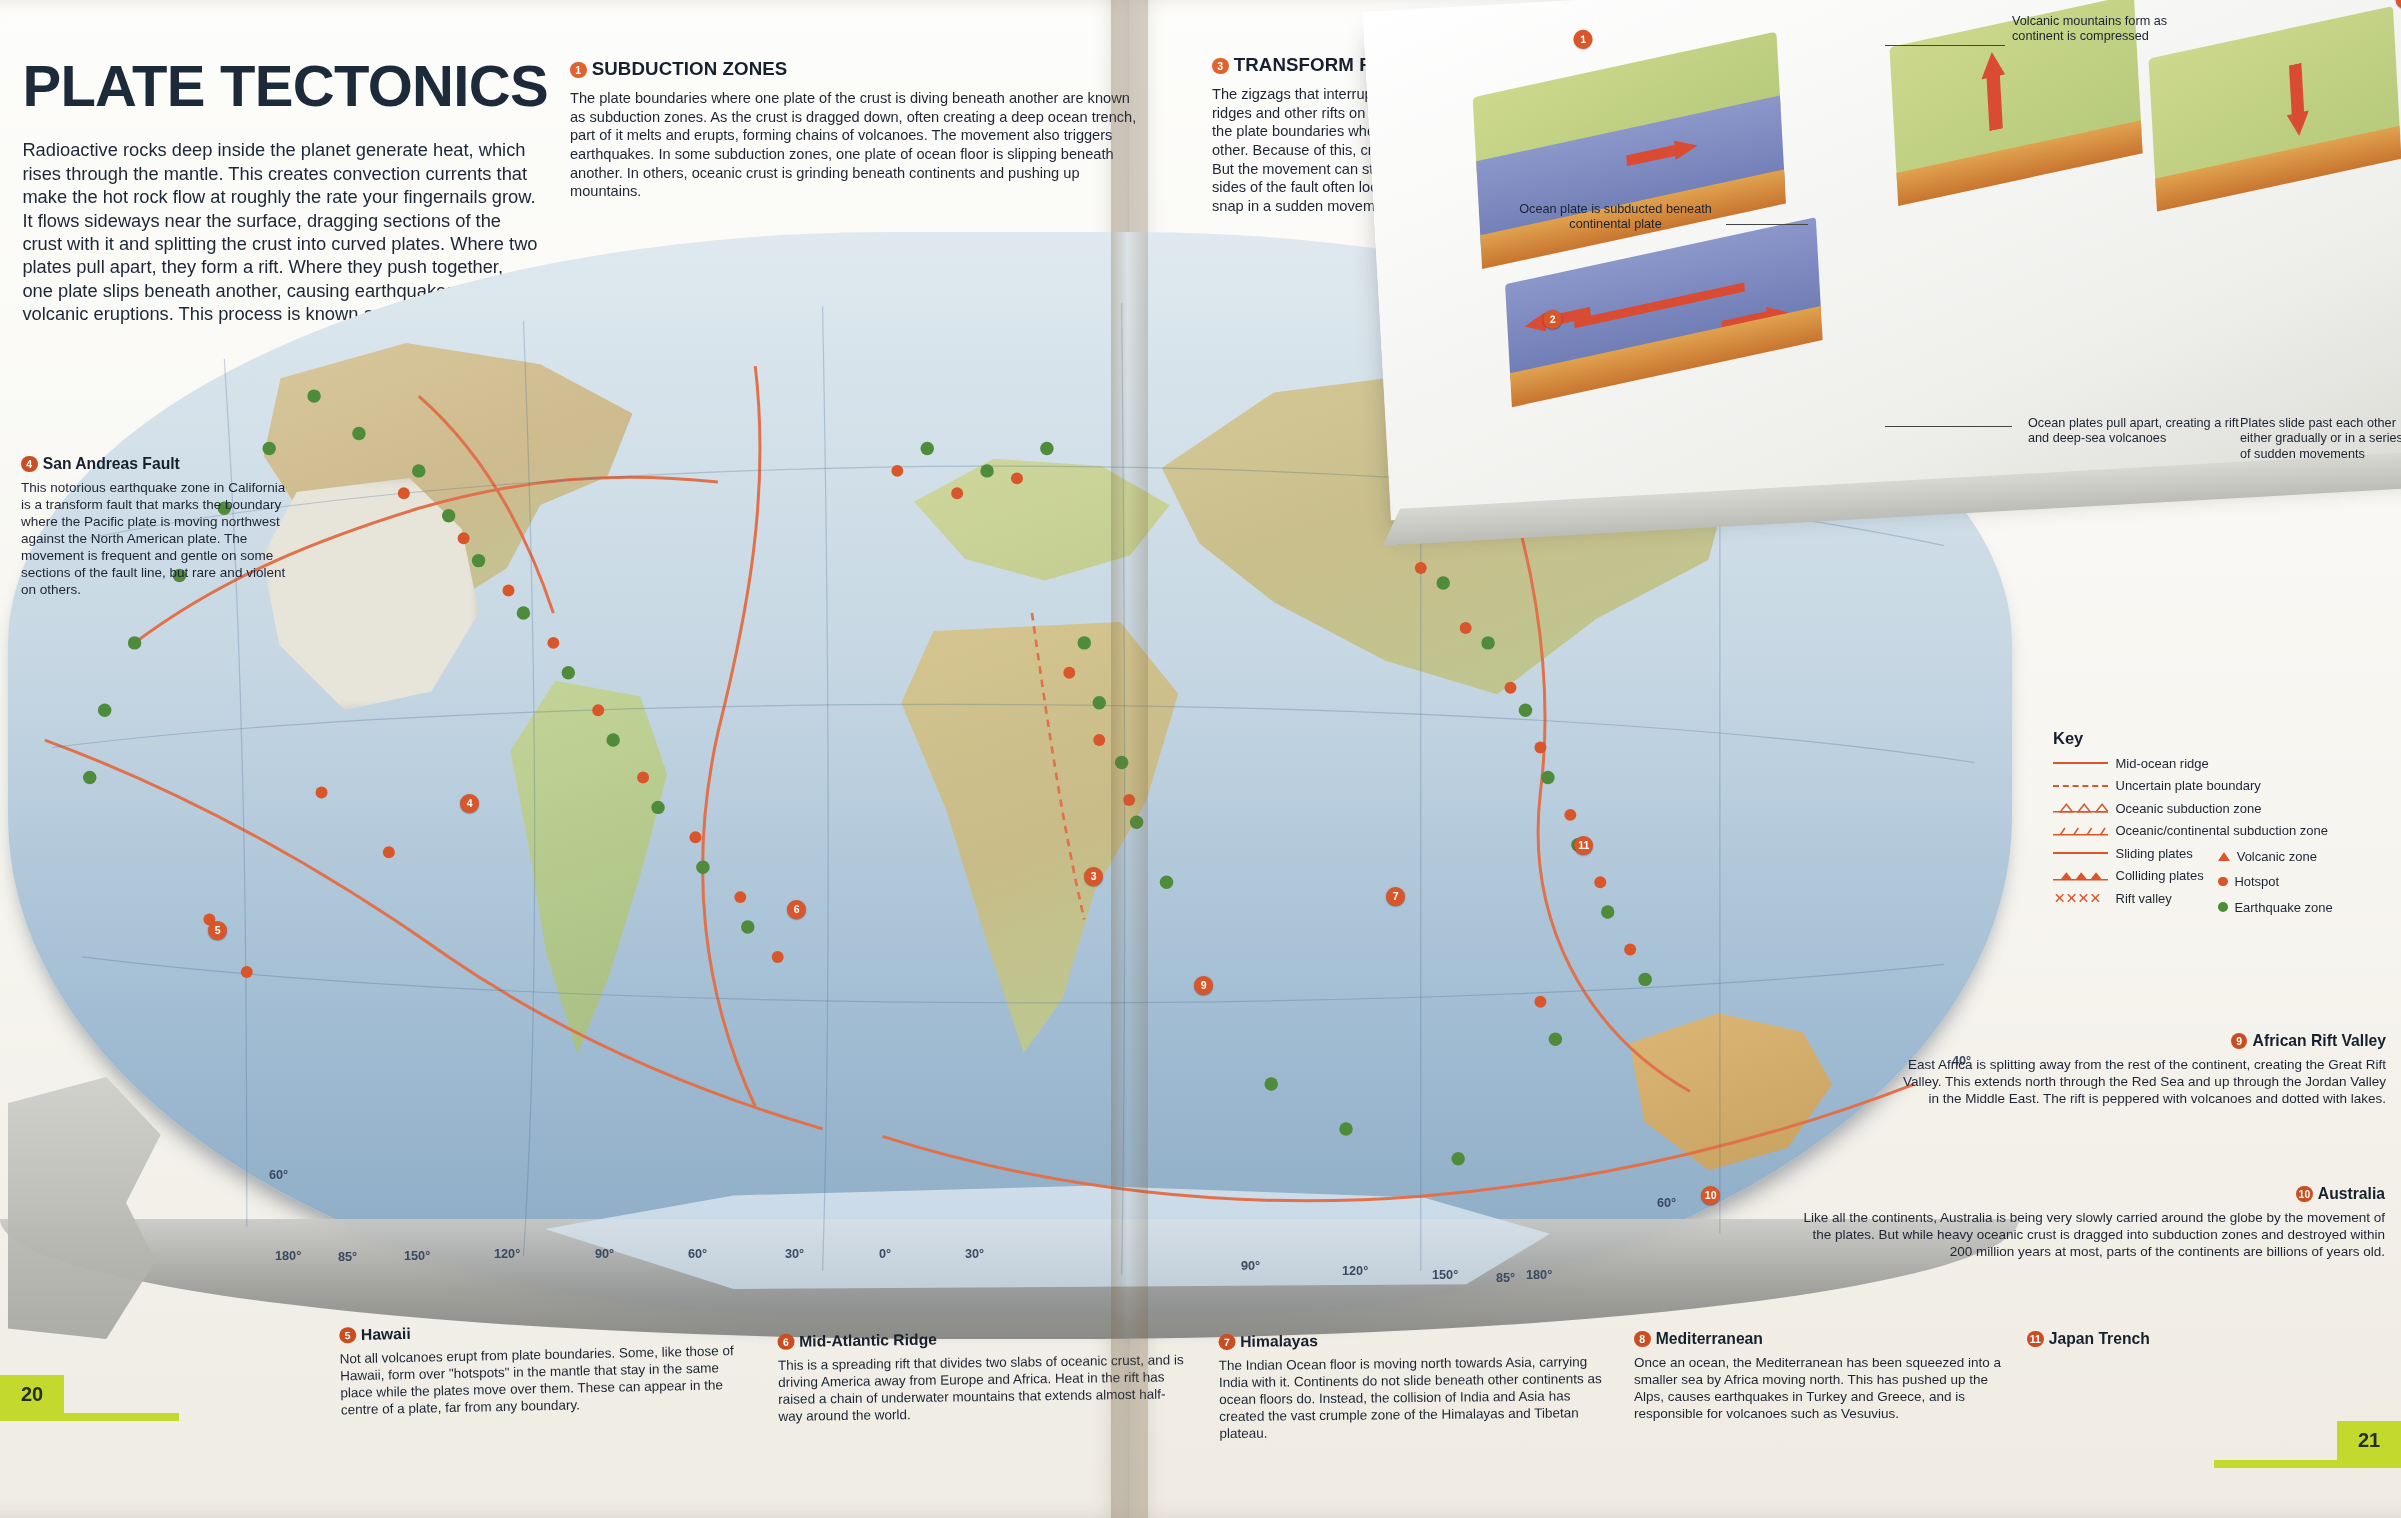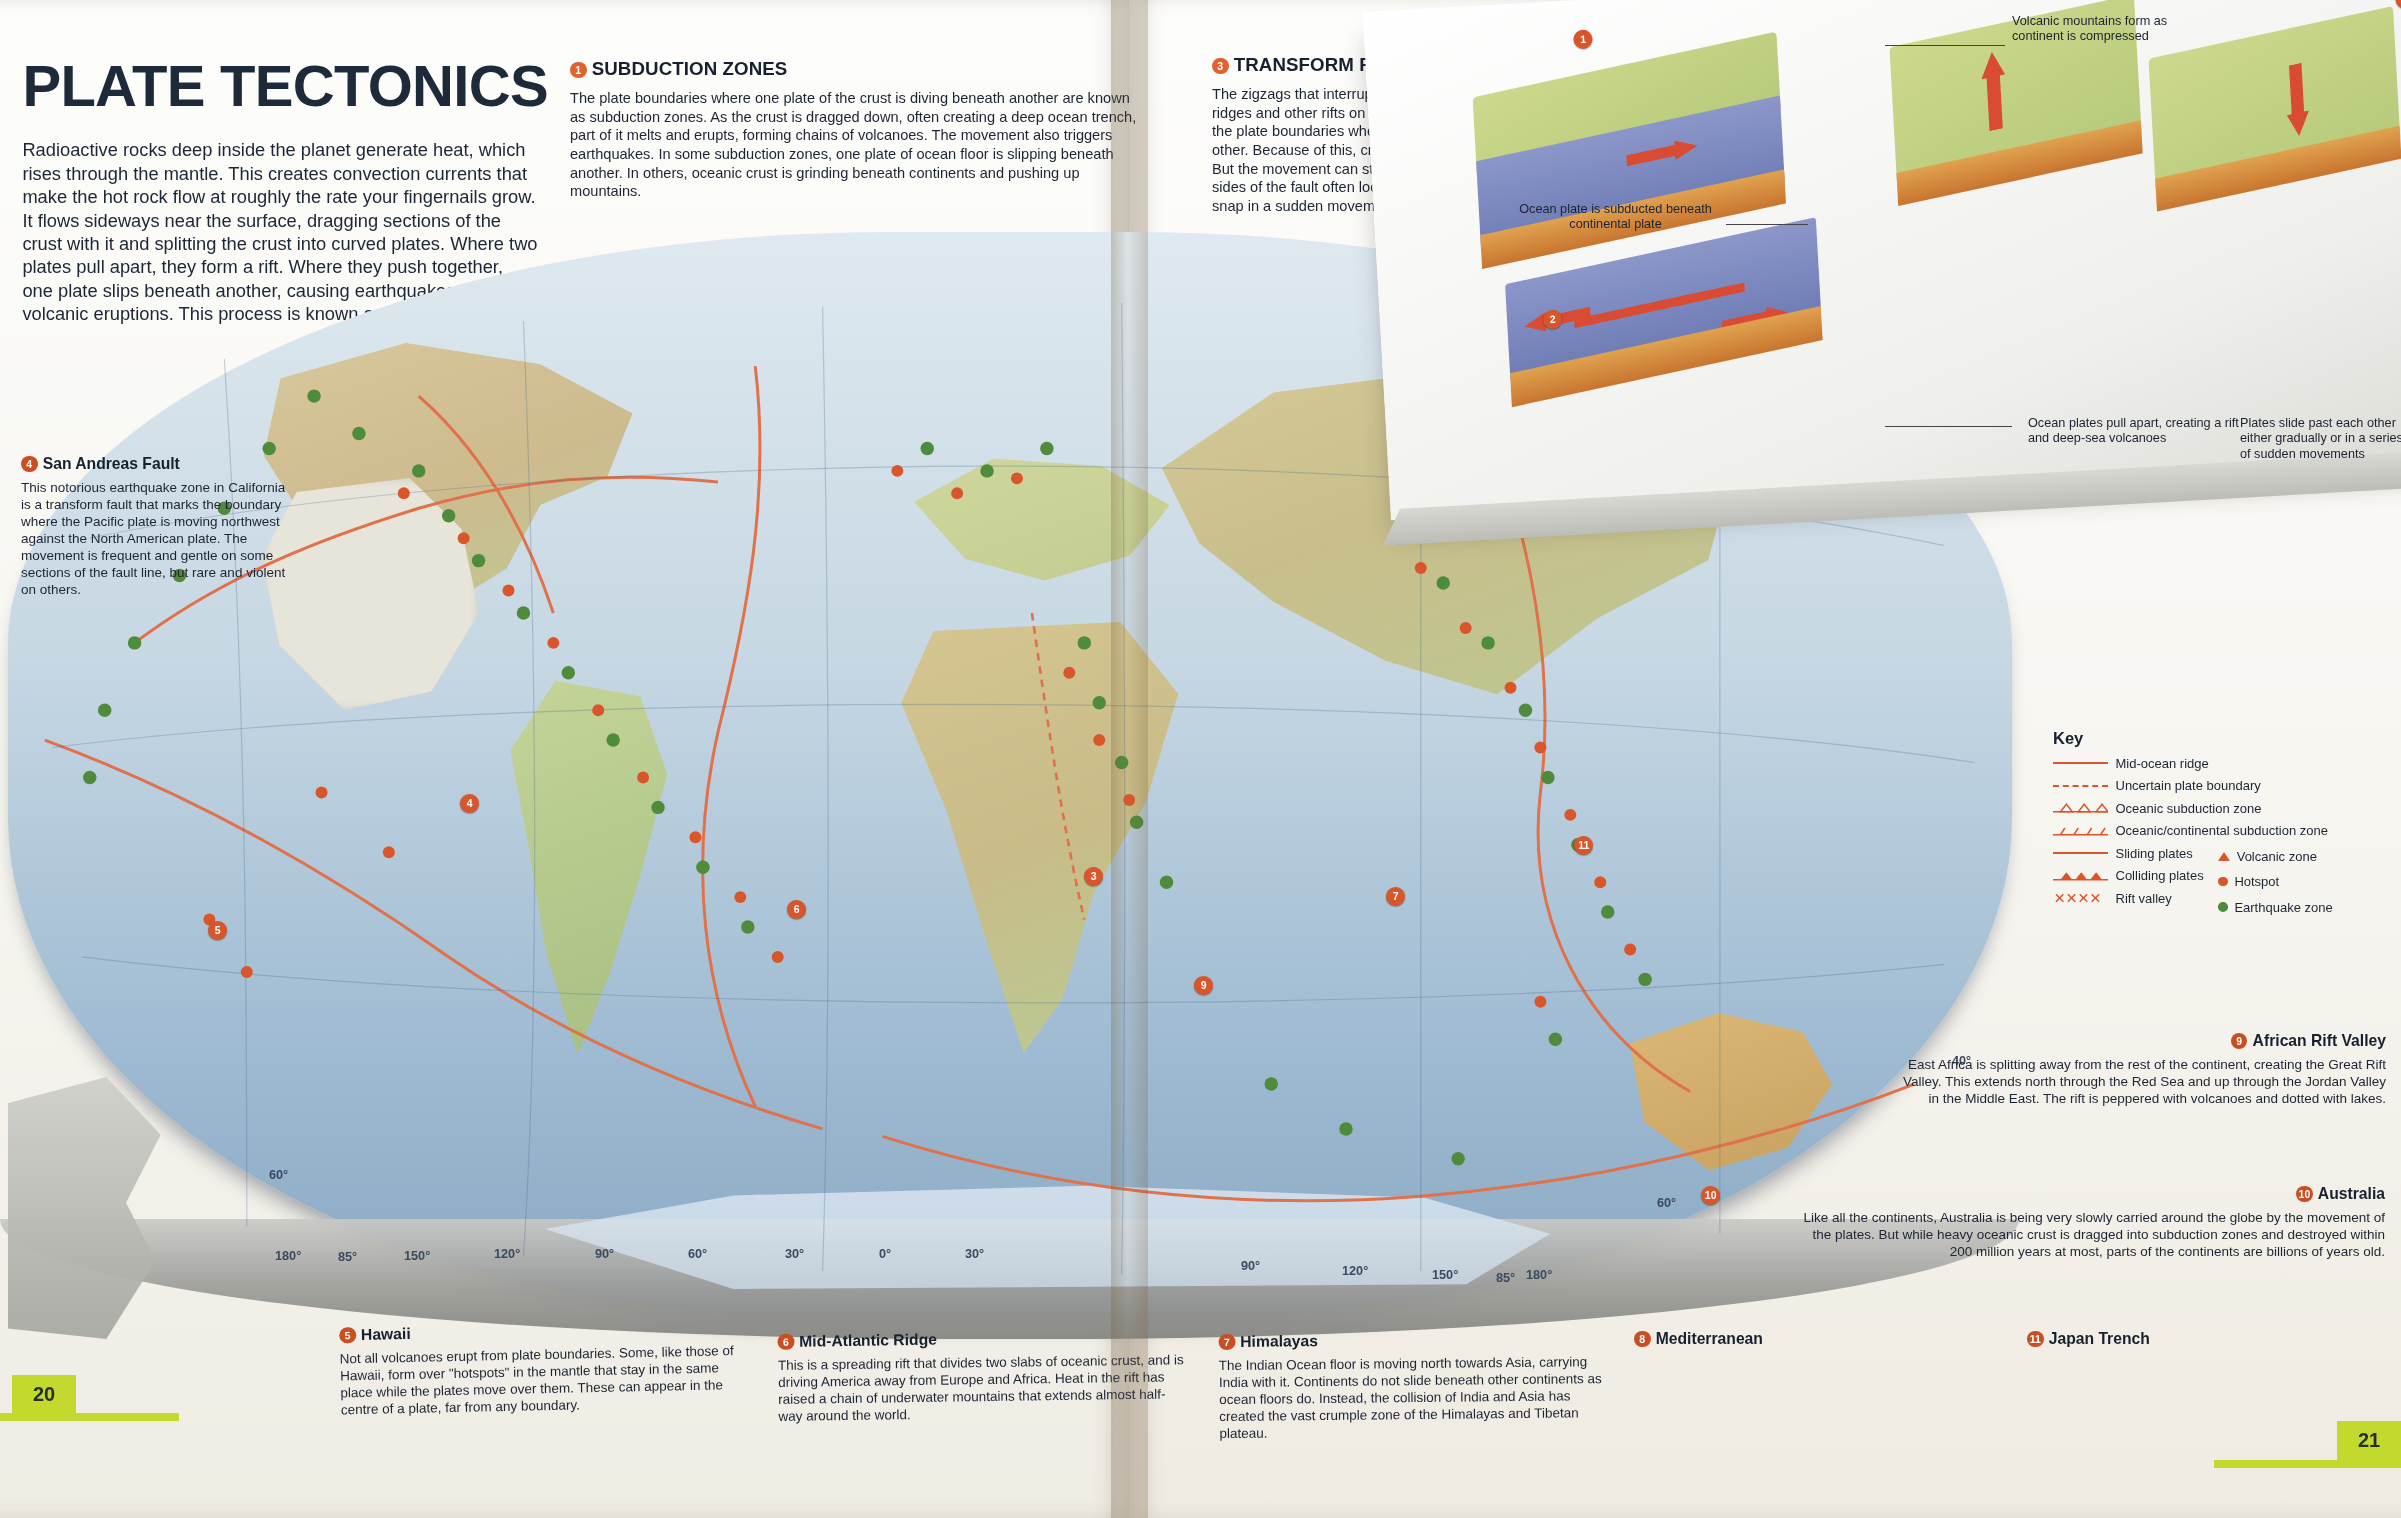--- a/index.html
+++ b/index.html
@@ -109,21 +109,21 @@
   .key-sym{width:55px;flex:none;margin-right:7.5px;height:12px;position:relative;}
   .key-row2{display:flex;align-items:center;font-size:13px;color:#1d2433;}
   .dot{width:9.7px;height:9.7px;border-radius:50%;display:inline-block;margin-right:6.7px;}
   .tri{width:0;height:0;border-left:6px solid transparent;border-right:6px solid transparent;border-bottom:9.7px solid #d9552a;display:inline-block;margin-right:6.7px;}
   
   .folio{
     position:absolute;width:64px;height:39px;background:#c3d92e;
     color:#25301c;font-size:20px;font-weight:bold;display:flex;
     align-items:center;justify-content:center;z-index:9;
   }
-  #folio-left{left:12px;top:1375px;}
+  #folio-left{left:0;top:1375px;}
   #folio-right{left:2337px;top:1421px;}
   .bandl{position:absolute;left:0;top:1413px;width:179px;height:7.5px;background:#c3d92e;z-index:9;}
   .bandr{position:absolute;left:2214px;top:1460px;width:188px;height:7.5px;background:#c3d92e;z-index:9;}
   
   .leader{position:absolute;background:#444;height:0.7px;z-index:7;}
   .lbl{position:absolute;font-size:12.7px;line-height:1.22;color:#1b2330;z-index:7;}
   .lbl.r{text-align:center;}
 </style>
 </head>
 <body>
@@ -385,20 +385,21 @@
     <div class="cap-title">
       <span class="num num-dark">7</span><span>Himalayas</span>
     </div>
     <div class="cap-body" style="margin-top:6px;width:396px;">The Indian Ocean floor is moving north towards Asia, carrying India with it. Continents do not slide beneath other continents as ocean floors do. Instead, the collision of India and Asia has created the vast crumple zone of the Himalayas and Tibetan plateau.</div>
   </div>
 
   <div class="callout" style="position:absolute;left:1634px;top:1330px;width:396px;z-index:7;">
     <div class="cap-title">
       <span class="num num-dark">8</span><span>Mediterranean</span>
     </div>
+    <div class="cap-body" style="margin-top:6px;width:381px;">Once an ocean, the Mediterranean has been squeezed into a smaller sea by Africa moving north. This has pushed up the Alps, causes earthquakes in Turkey and Greece, and is responsible for volcanoes such as Vesuvius.</div>
   </div>
 
   <div class="callout" style="position:absolute;left:2027px;top:1330px;width:366px;z-index:7;">
     <div class="cap-title">
       <span class="num num-dark">11</span><span>Japan Trench</span>
     </div>
   </div>
 
   <div class="callout" style="position:absolute;left:1892px;top:1032px;width:494px;z-index:7;text-align:right;">
     <div class="cap-title">

